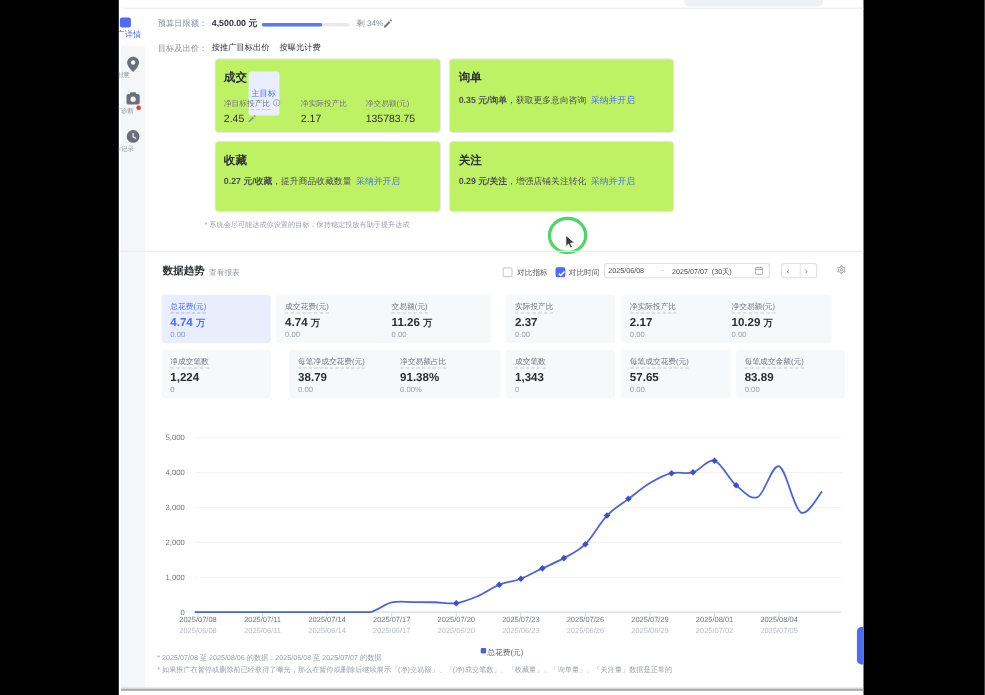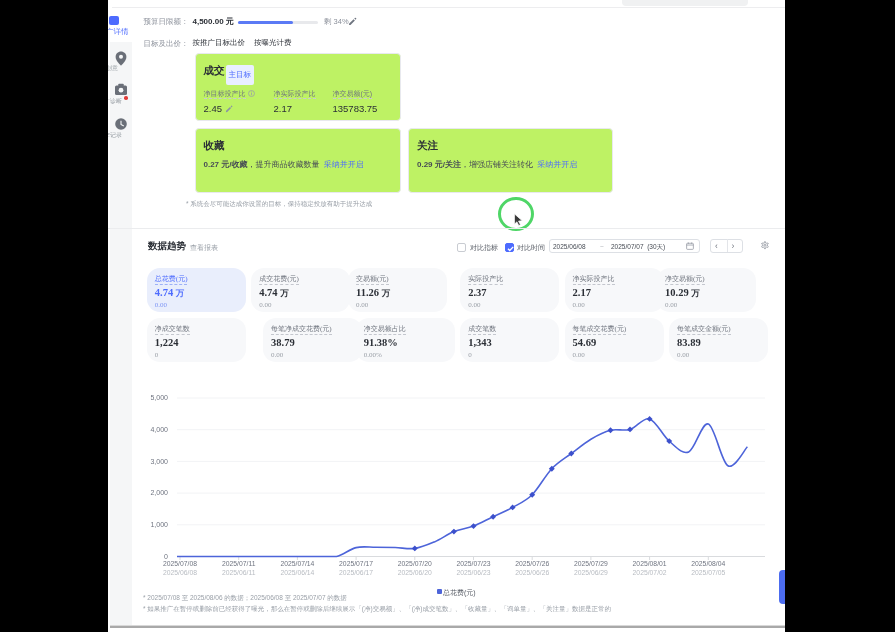--- a/index.html
+++ b/index.html
@@ -4,21 +4,21 @@
 *{margin:0;padding:0;box-sizing:border-box;}
 html,body{width:895px;height:632px;background:#000;font-family:"Liberation Sans",sans-serif;overflow:hidden;}
 #stage{position:absolute;left:108px;top:0;width:677px;height:632px;background:#fff;overflow:hidden;}
 .abs{position:absolute;}
 .gray{color:#8b909a;}
 .dark{color:#2b2f36;}
 .blue{color:#4d6bfe;}
 .dash{border-bottom:1px dashed #c8cbd2;padding-bottom:1px;}
 .card{position:absolute;border:1px solid #e8e9ee;border-radius:4px;background:#bef264;}
 .ctitle{position:absolute;left:8px;top:10px;font-size:10.5px;font-weight:bold;color:#2b2f36;}
-.tile{position:absolute;width:99px;height:44px;background:#f7f8fa;border-radius:13px;font-family:Liberation Serif, serif;}
+.tile{position:absolute;width:99px;height:44px;background:#f7f8fa;border-radius:3px;}
 .tile .t{position:absolute;left:8px;top:6px;font-size:7px;color:#70757f;}
 .tile .t span{border-bottom:1px dashed #c4c7ce;padding-bottom:1.5px;}
 .tile .v{position:absolute;left:8px;top:19px;font-size:10.5px;font-weight:bold;color:#2b2f36;letter-spacing:0;}
 .tile .v .wan{font-size:8.5px;font-weight:bold;}
 .tile .s{position:absolute;left:8px;top:33px;font-size:7px;color:#9ba0a8;}
 .tile.hi{background:#e9eefc;}
 .tile.hi .t{color:#4d6bfe;}
 .tile.hi .t span{border-bottom-color:#9db1f7;}
 .tile.hi .v{color:#4d6bfe;}
 .tile.hi .s{color:#7e95f5;}
@@ -58,34 +58,38 @@
   <svg class="abs" style="left:240px;top:16.5px;" width="9" height="9" viewBox="0 0 9 9">
       <path d="M1.2 6.6 L5.6 2.2 L6.9 3.5 L2.5 7.9 L1 8.1 Z M6.3 1.5 L7 0.8 Q7.4 0.5 7.8 0.9 L8.2 1.3 Q8.5 1.7 8.2 2 L7.6 2.8 Z" fill="#6f7580"></path>
     </svg>
 
   <div class="abs gray" style="left:35.5px;top:38.5px;font-size:7.5px;">目标及出价：</div>
   <div class="abs dark" style="left:84.5px;top:38px;font-size:7.5px;font-weight:500;">按推广目标出价</div>
   <div class="abs dark" style="left:146px;top:38px;font-size:7.5px;font-weight:500;">按曝光计费</div>
 
   <div class="card" style="left:86.5px;top:53px;width:206px;height:68px;">
     <div class="ctitle">成交</div>
-    <div class="abs" style="left:30px;top:11px;background:#e9efff;color:#4d6bfe;font-size:7.5px;padding:5px 3px;border-radius:2px;">主目标</div>
+    <div class="abs" style="left:30px;top:11px;background:#e9efff;color:#4d6bfe;font-size:7.5px;padding:15px 3px;border-radius:2px;">主目标</div>
     <div class="abs" style="left:8px;top:35px;font-size:7px;color:#70757f;"><span class="dash">净目标投产比</span><svg width="7" height="7" viewBox="0 0 8 8" style="margin-left:2px;vertical-align:-1px;">
           <circle cx="4" cy="4" r="3.4" fill="none" stroke="#9aa0a8" stroke-width="0.9"></circle>
           <rect x="3.55" y="3.3" width="0.95" height="2.6" fill="#9aa0a8"></rect>
           <rect x="3.55" y="1.8" width="0.95" height="0.95" fill="#9aa0a8"></rect>
         </svg></div>
     <div class="abs" style="left:78px;top:35px;font-size:7px;color:#70757f;"><span class="dash">净实际投产比</span></div>
     <div class="abs" style="left:137px;top:35px;font-size:7px;color:#70757f;"><span class="dash">净交易额(元)</span></div>
     <div class="abs dark" style="left:8px;top:48.5px;font-size:9.5px;">2.45 <svg width="8" height="8" viewBox="0 0 9 9" style="vertical-align:-1px;">
           <path d="M1.2 6.6 L5.6 2.2 L6.9 3.5 L2.5 7.9 L1 8.1 Z M6.3 1.5 L7 0.8 Q7.4 0.5 7.8 0.9 L8.2 1.3 Q8.5 1.7 8.2 2 L7.6 2.8 Z" fill="#8a93a6"></path>
         </svg></div>
     <div class="abs dark" style="left:78px;top:48.5px;font-size:9.5px;">2.17</div>
     <div class="abs dark" style="left:137px;top:48.5px;font-size:9.5px;">135783.75</div>
   </div>
+  <div class="card" style="left:300px;top:53px;width:205px;height:68px;">
+    <div class="ctitle">询单</div>
+    <div class="abs" style="left:8px;top:32px;font-size:8px;color:#474c55;"><b>0.35 元/询单</b>，获取更多意向咨询 <span class="blue" style="margin-left:2px;">采纳并开启</span></div>
+  </div>
   <div class="card" style="left:86.5px;top:128px;width:206px;height:65px;">
     <div class="ctitle">收藏</div>
     <div class="abs" style="left:8px;top:30px;font-size:8px;color:#474c55;"><b>0.27 元/收藏</b>，提升商品收藏数量 <span class="blue" style="margin-left:2px;">采纳并开启</span></div>
   </div>
   <div class="card" style="left:300px;top:128px;width:205px;height:65px;">
     <div class="ctitle">关注</div>
     <div class="abs" style="left:8px;top:30px;font-size:8px;color:#474c55;"><b>0.29 元/关注</b>，增强店铺关注转化 <span class="blue" style="margin-left:2px;">采纳并开启</span></div>
   </div>
 
   <div class="abs" style="left:78px;top:199.5px;font-size:6.5px;color:#9aa0a8;">* 系统会尽可能达成你设置的目标，保持稳定投放有助于提升达成</div>
@@ -172,21 +176,21 @@
       <div class="v">91.38%</div>
       <div class="s">0.00%</div>
     </div>
   <div class="tile" style="left:352.2px;top:317.5px;">
       <div class="t"><span>成交笔数</span></div>
       <div class="v">1,343</div>
       <div class="s">0</div>
     </div>
   <div class="tile" style="left:456.6px;top:317.5px;">
       <div class="t"><span>每笔成交花费(元)</span></div>
-      <div class="v">54.69</div>
+      <div class="v">57.65</div>
       <div class="s">0.00</div>
     </div>
   <div class="tile" style="left:561.0px;top:317.5px;">
       <div class="t"><span>每笔成交金额(元)</span></div>
       <div class="v">83.89</div>
       <div class="s">0.00</div>
     </div>
 
   <svg class="abs" id="chart" style="left:0;top:0;" width="677" height="632" viewBox="108 0 677 632">
     <line x1="177" y1="524.8" x2="765" y2="524.8" stroke="#f2f3f5" stroke-width="1"></line>

